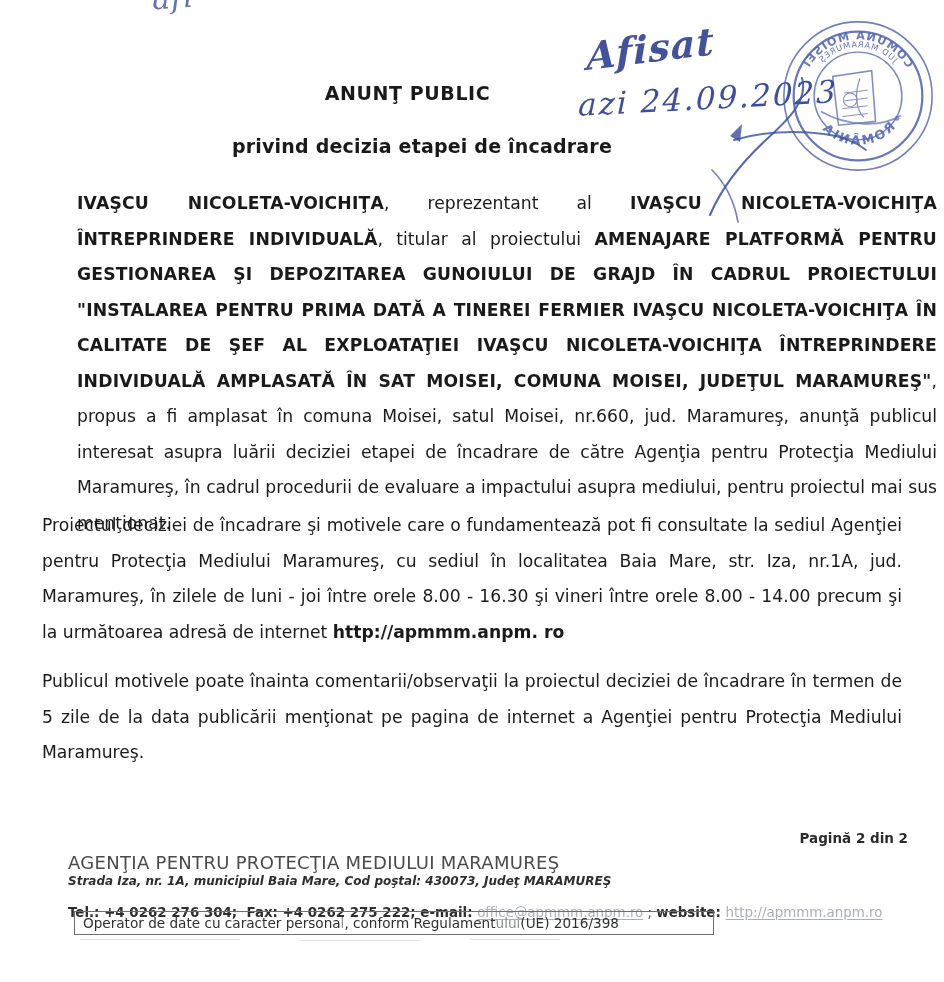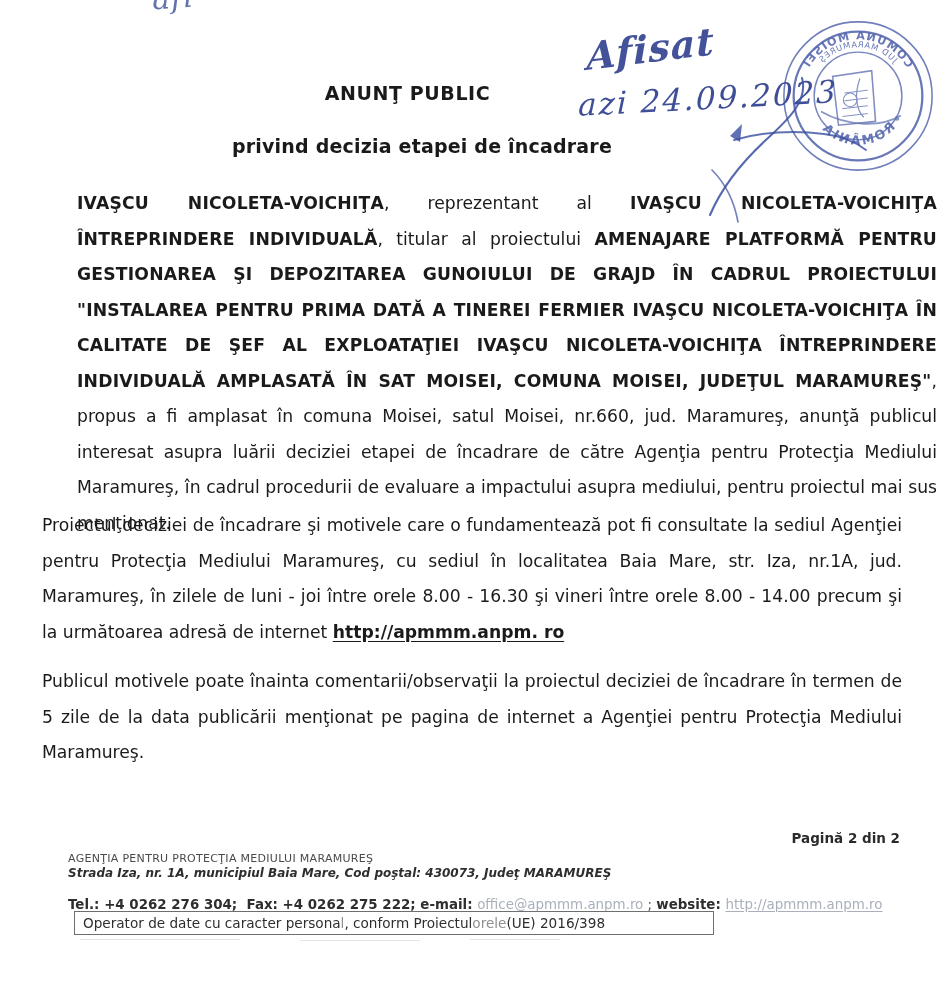--- a/index.html
+++ b/index.html
@@ -120,42 +120,41 @@
     text-justify: inter-word;
   }
   .p1 { top: 186px; margin-left: 35px; }
   .p2 { top: 508px; }
   .p3 { top: 664px; }
 
   .body-block b { font-weight: 400; }
   .body-block .caps { font-weight: 700; letter-spacing: .2px; }
   .link-url {
     font-weight: 700;
-    text-decoration: underline;
     text-underline-offset: 3px;
   }
 
   
   .page-number {
     position: absolute;
-    right: 44px;
+    right: 36px;
     top: 830px;
     font-size: 13.5px;
     font-weight: 700;
     color: #2b2b2b;
   }
   .footer {
     position: absolute;
     left: 68px;
     top: 852px;
     width: 800px;
     color: #3a3a3a;
   }
   .footer-org {
-    font-size: 11px;
+    font-size: 18px;
     letter-spacing: .3px;
     color: #4a4a4a;
     margin-bottom: 1px;
   }
   .footer-addr {
     font-size: 12px;
     font-weight: 700;
     color: #2e2e2e;
     margin-bottom: 17px;
     font-style: italic;
@@ -279,22 +278,22 @@
       <span>+4 0262 275 222;</span>
       <span>e-mail:</span>
       <span class="faded">office@apmmm.anpm.ro</span><span class="footer-sep"> ; </span><span>website:</span>
       <span class="faded">http://apmmm.anpm.ro</span>
     </div>
   </div>
 
   <div class="gdpr-box">
     <span>Operator de date cu caracter persona</span>
       <span class="dim">l</span>
-      <span>, conform Proiectul</span>
-      <span class="dim">orele</span>
+      <span>, conform Regulament</span>
+      <span class="dim">ului</span>
       <span> (UE) 2016/398</span>
   </div>
 
   <div class="smudge" style="left:80px; top:939px; width:160px;"></div>
   <div class="smudge" style="left:300px; top:940px; width:120px;"></div>
   <div class="smudge" style="left:470px; top:939px; width:90px;"></div>
 
 </div>
 
 </body></html>

